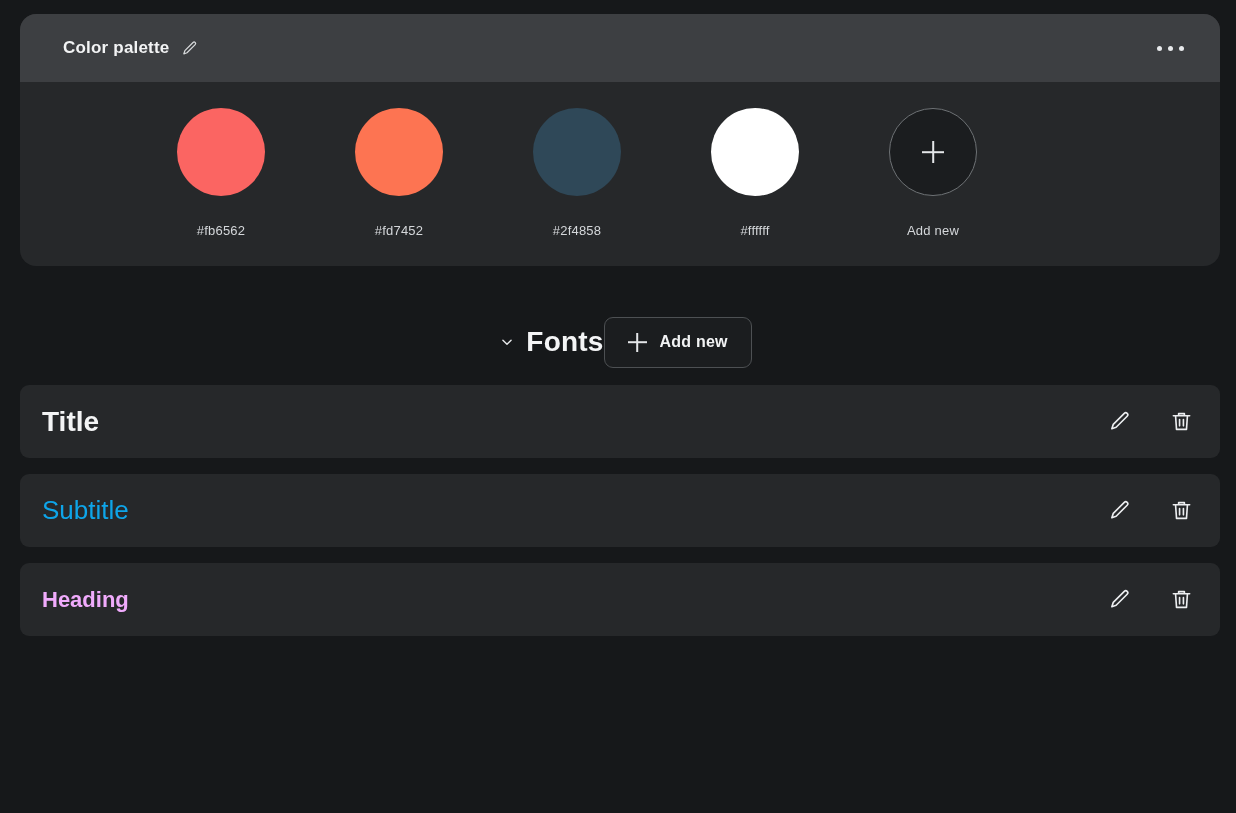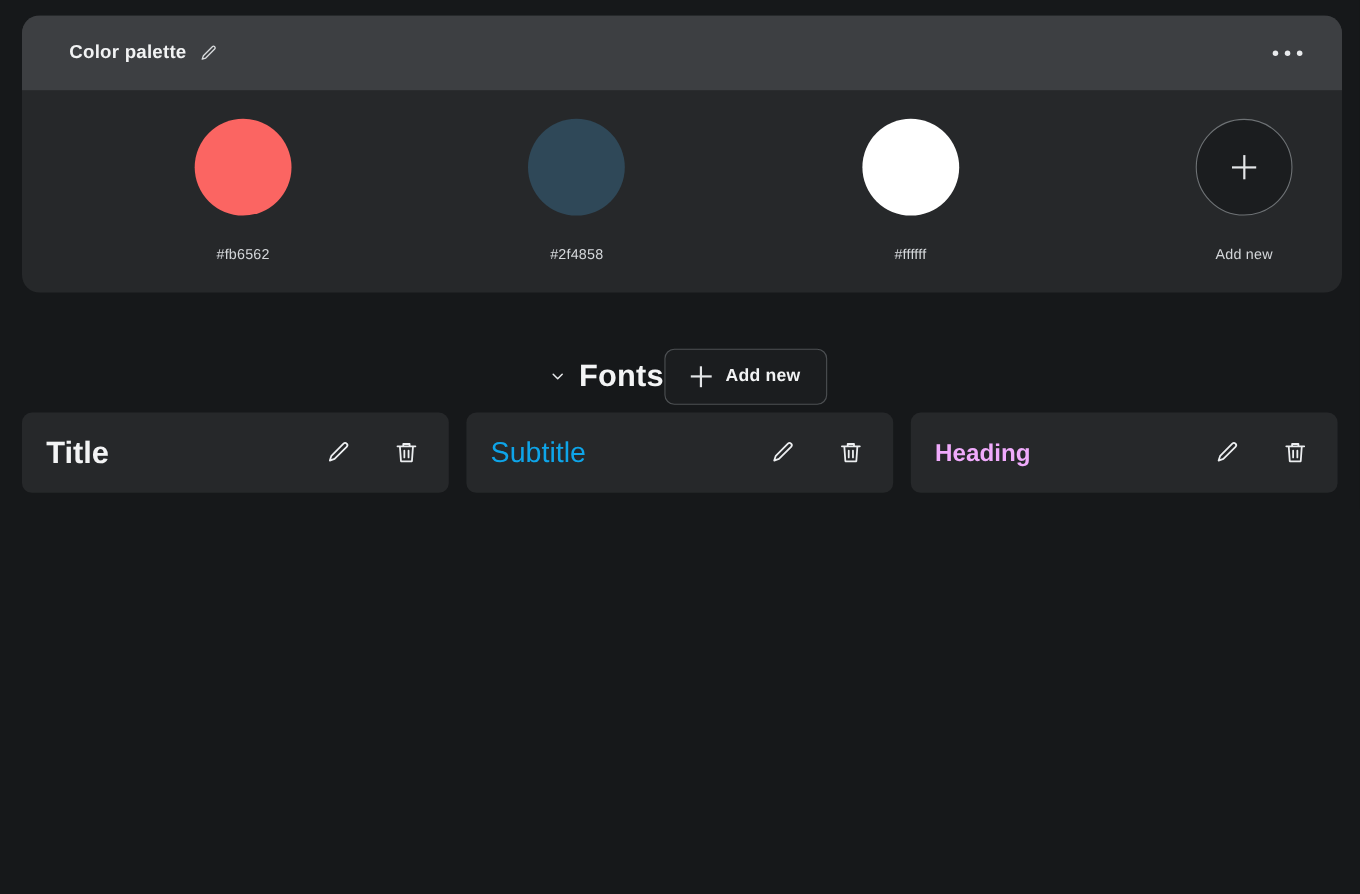--- a/index.html
+++ b/index.html
@@ -65,21 +65,20 @@
     display: block;
   }
 
   
   .swatch-row {
     display: flex;
     align-items: flex-start;
     padding: 26px 0 28px 0;
     padding-left: 112px;
     gap: 0;
-    justify-content: space-between;
   }
 
   .swatch {
     width: 178px;
     display: flex;
     flex-direction: column;
     align-items: center;
     cursor: pointer;
   }
 
@@ -156,21 +155,21 @@
   }
   .add-new-btn .plus-glyph { width: 19px; height: 19px; }
   .add-new-label {
     font-size: 16px;
     font-weight: bold;
     color: #f2f3f4;
     letter-spacing: 0.2px;
   }
 
   
-  .font-rows { margin-top: 2px; display: flex; gap: 16px; }
+  .font-rows { margin-top: 12px; display: flex; flex-direction: column; gap: 16px; }
 
   .font-row {
     width: 1200px;
     height: 73px;
     background: #26282a;
     border-radius: 9px;
     display: flex;
     align-items: center;
     justify-content: space-between;
     padding: 0 24px 0 22px;
@@ -211,20 +210,24 @@
       </div>
     </div>
 
     <div class="swatch-row">
 
       <div class="swatch">
         <div class="swatch-circle" style="background:#fb6562"></div>
         <span class="swatch-label">#fb6562</span>
       </div>
 
+      <div class="swatch">
+        <div class="swatch-circle" style="background:#fd7452"></div>
+        <span class="swatch-label">#fd7452</span>
+      </div>
 
       <div class="swatch">
         <div class="swatch-circle" style="background:#2f4858"></div>
         <span class="swatch-label">#2f4858</span>
       </div>
 
       <div class="swatch">
         <div class="swatch-circle" style="background:#ffffff"></div>
         <span class="swatch-label">#ffffff</span>
       </div>

